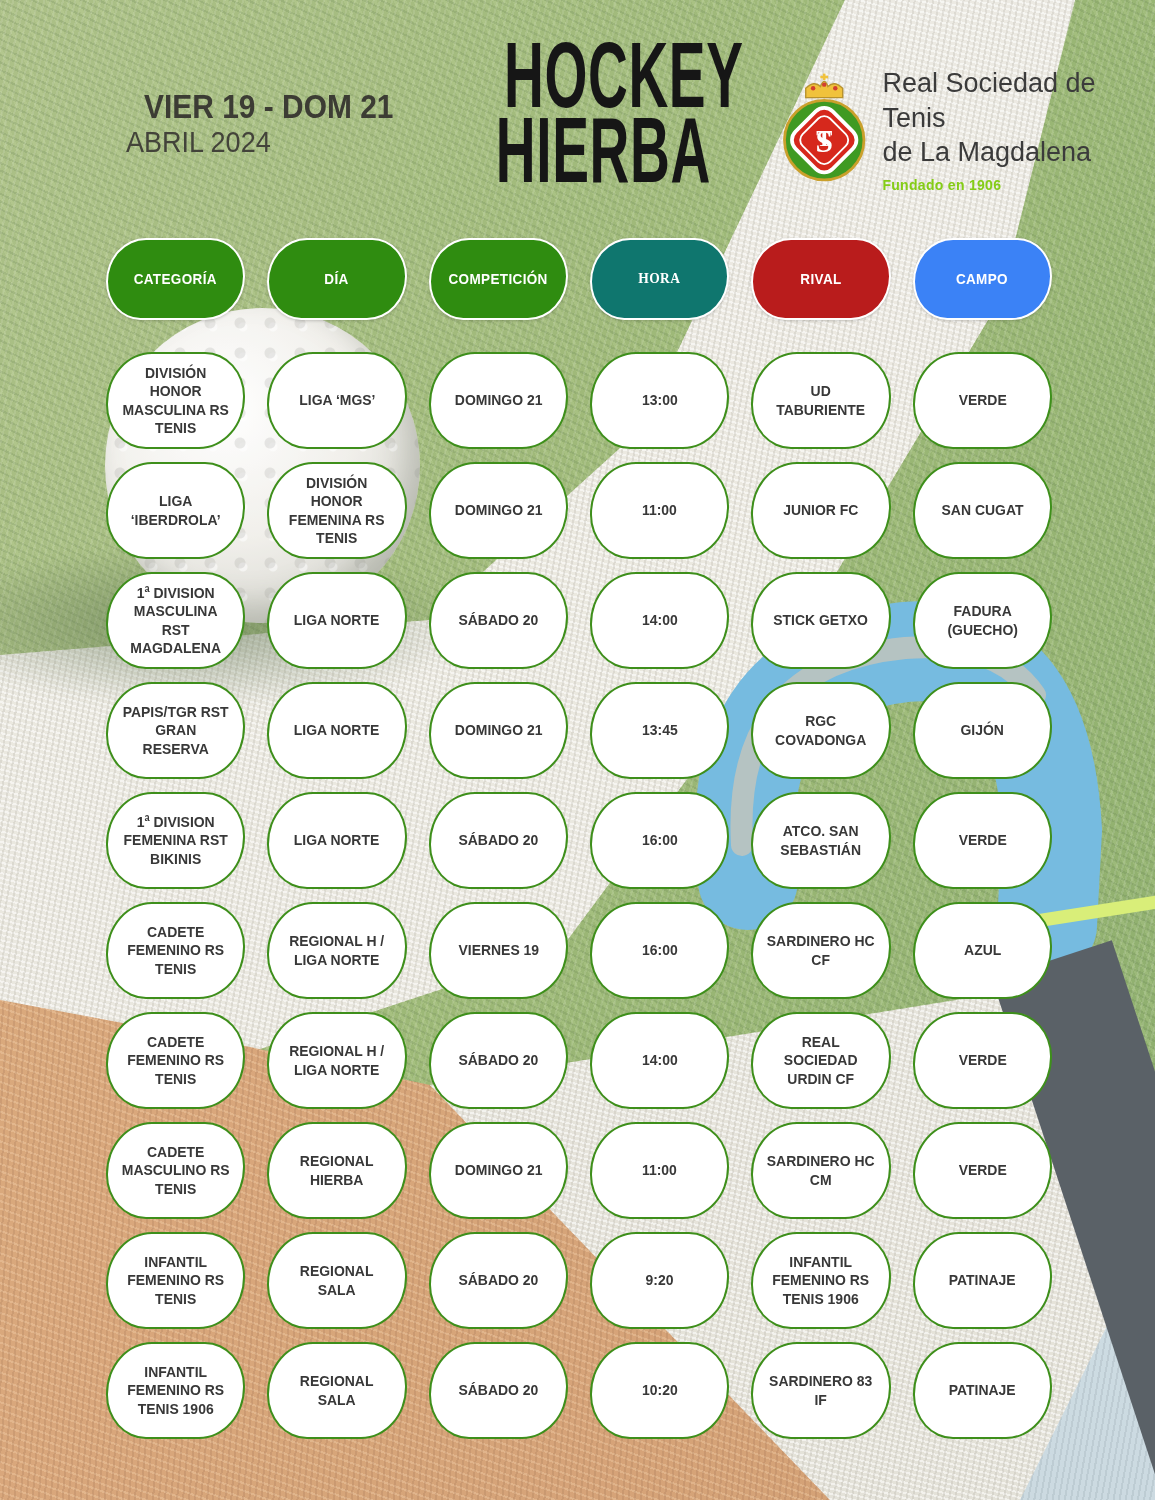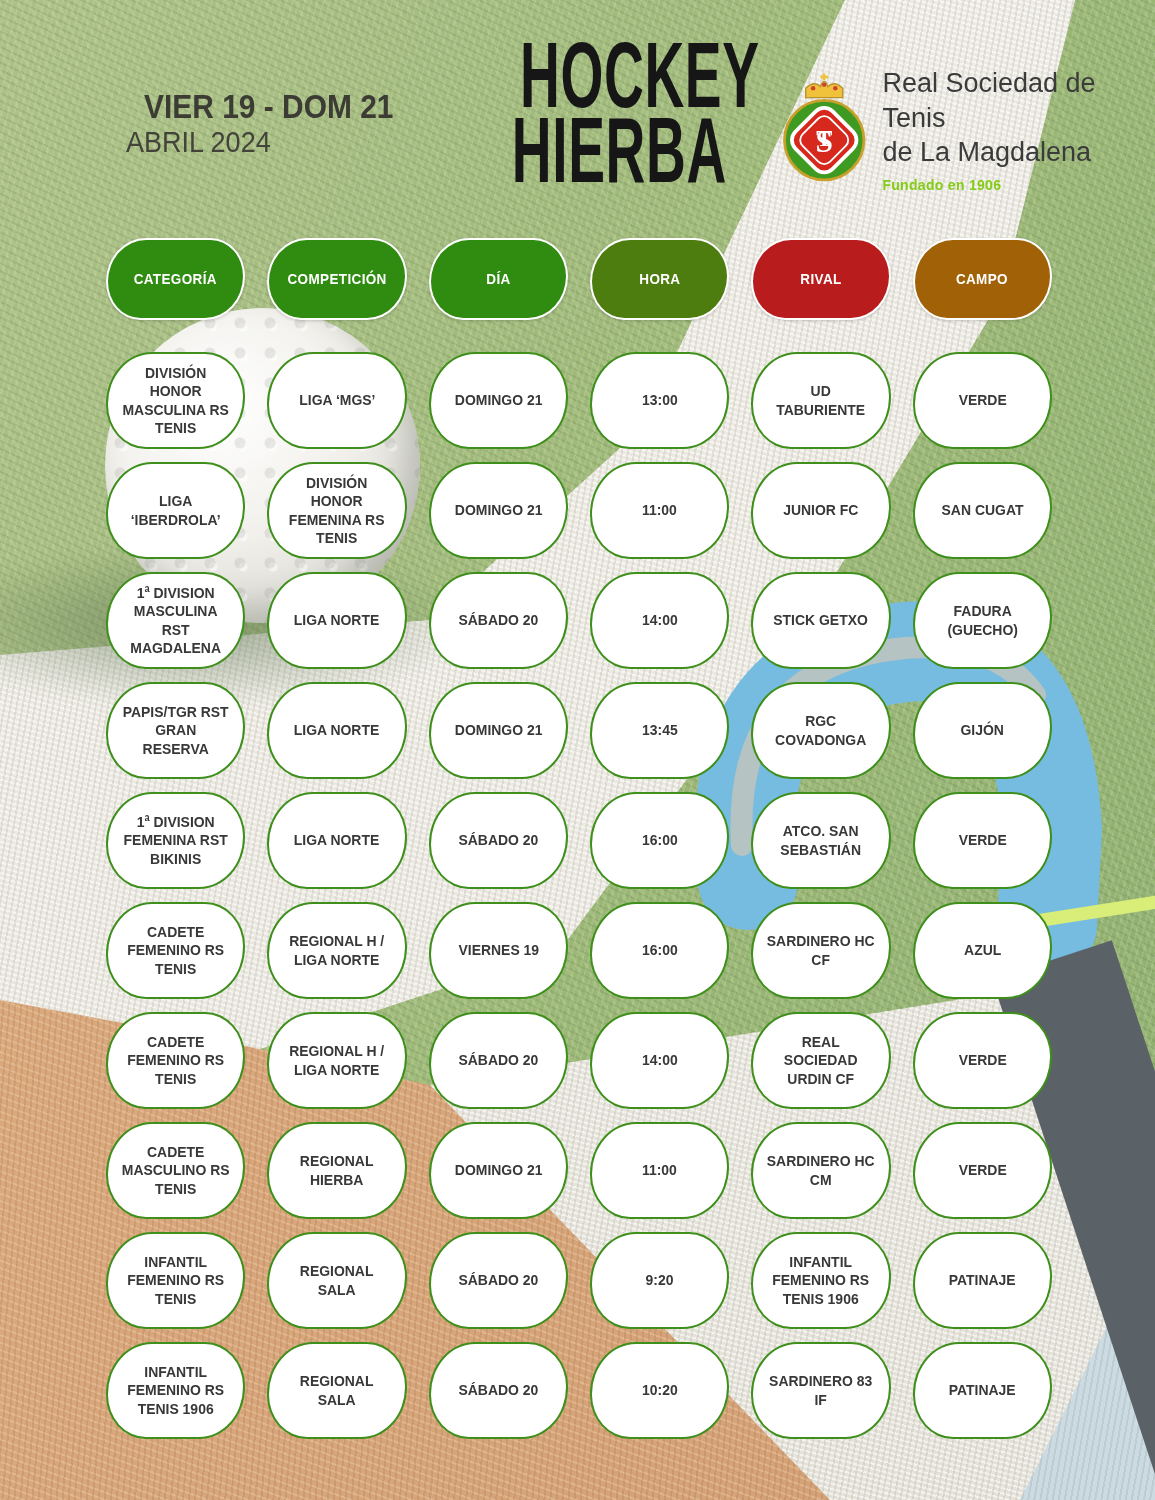--- a/index.html
+++ b/index.html
@@ -62,21 +62,21 @@
   .stick-svg{position:absolute;inset:0;}
   .wash{background:rgba(255,255,255,.24);}
   
   .dates{
     position:absolute;left:110px;top:88px;width:300px;
     color:#3c3c34;line-height:1.1;
   }
   .dates .l1{font-size:34px;font-weight:bold;display:inline-block;transform:scaleX(.88);transform-origin:100% 50%;white-space:nowrap;}
   .dates .l2{font-size:30px;font-weight:500;display:inline-block;transform:scaleX(.9);transform-origin:100% 50%;white-space:nowrap;color:#43433a;}
   .title{
-    position:absolute;left:440px;top:38px;width:320px;text-align:center;color:#161616;
+    position:absolute;left:424px;top:38px;width:320px;text-align:center;color:#161616;
   }
   .title span{display:inline-block;font-size:92px;font-weight:bold;line-height:.82;transform:scaleX(.60);transform-origin:50% 60%;letter-spacing:1px;}
   .logo{position:absolute;left:778px;top:66px;display:flex;align-items:center;gap:12px;}
   .club-text{color:#3b3b3b;}
   .club-name{font-size:27px;line-height:1.28;font-weight:500;}
   .club-founded{font-size:14px;font-weight:bold;margin-top:7px;letter-spacing:.3px;}
   
   .table-header{
     position:absolute;left:106px;top:238px;width:946px;height:82px;
     display:grid;grid-template-columns:repeat(6,1fr);column-gap:22px;
@@ -163,32 +163,32 @@
       </div>
       <div class="club-founded" style="color:#84cc16;">Fundado en 1906</div>
     </div>
   </div>
 
   <div class="table-header">
       <div class="pill hpill" style="background: rgb(47, 140, 16);">
         <span class="pill-text">CATEGORÍA</span>
       </div>
       <div class="pill hpill" style="background: rgb(47, 140, 16);">
+        <span class="pill-text">DÍA</span>
+      </div>
+      <div class="pill hpill" style="background: rgb(47, 140, 16);">
         <span class="pill-text">COMPETICIÓN</span>
       </div>
-      <div class="pill hpill" style="background: rgb(47, 140, 16);">
-        <span class="pill-text">DÍA</span>
-      </div>
-      <div class="pill hpill" style="background: #4d7c0f;">
+      <div class="pill hpill" style="background: #0f766e; font-family: Liberation Serif, serif;">
         <span class="pill-text">HORA</span>
       </div>
       <div class="pill hpill" style="background: #b91c1c;">
         <span class="pill-text">RIVAL</span>
       </div>
-      <div class="pill hpill" style="background: #a16207;">
+      <div class="pill hpill" style="background: #3b82f6;">
         <span class="pill-text">CAMPO</span>
       </div>
     </div>
   <div class="table-body">
       <div class="pill">
         <span class="pill-text">DIVISIÓN HONOR MASCULINA RS TENIS</span>
       </div>
       <div class="pill">
         <span class="pill-text">LIGA ‘MGS’</span>
       </div>

